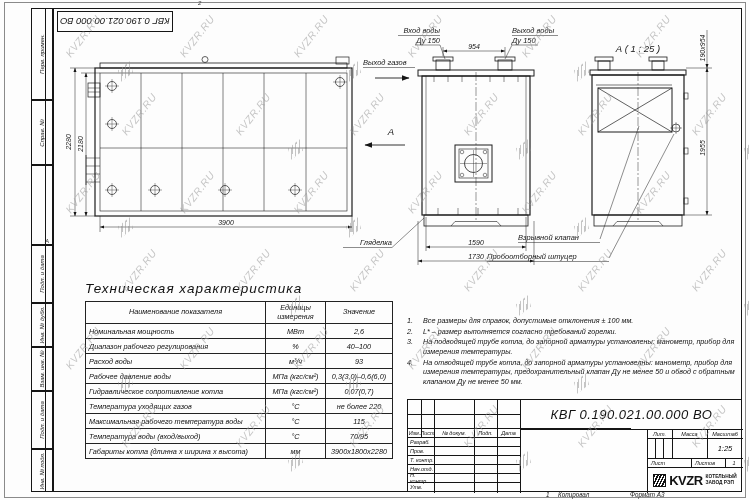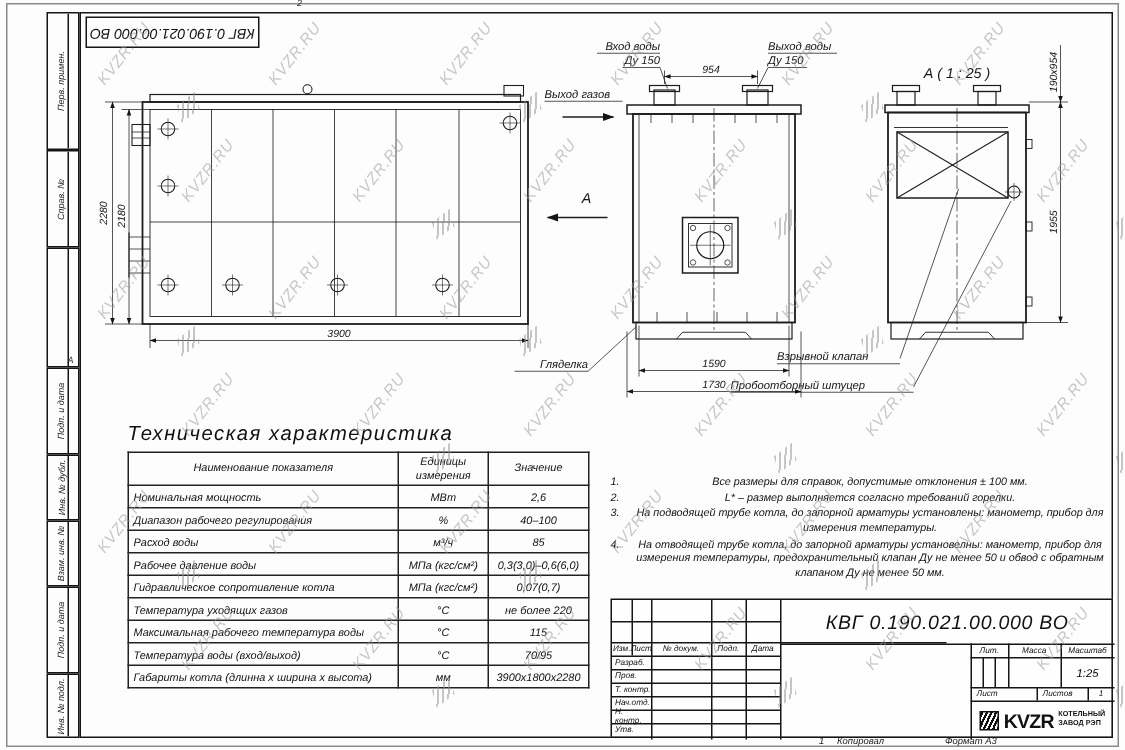--- a/index.html
+++ b/index.html
@@ -31,21 +31,21 @@
   #spec-wrap { position:absolute; left:85px; top:281px; width:307px; z-index:6; }
   #spec-title { text-align:left; font-style:italic; font-size:13.5px; letter-spacing:1px; color:#111; margin-bottom:5px; }
   #spec-table { border-collapse:collapse; width:307px; table-layout:fixed; }
   #spec-table th, #spec-table td { border:1px solid #222; font-style:italic; font-weight:normal; font-size:7.3px; color:#111; padding:1px 3px; height:15px; }
   #spec-table th { text-align:center; height:22px; line-height:1.15; }
   #spec-table td.c { text-align:center; }
   
   #notes { position:absolute; left:407px; top:316px; width:330px; z-index:6; }
   .note-row { display:flex; font-style:italic; font-size:7.2px; color:#111; line-height:1.34; margin-bottom:1px; }
   .note-num { width:16px; flex:none; }
-  .note-text { flex:1;text-align:center; }
+  .note-text { flex:1; }
   
   #tblock { position:absolute; left:407px; top:399px; width:335px; height:93px; border:1.4px solid #151515; z-index:6; background:#fff9; }
   .tb-line { position:absolute; background:#151515; }
   .tb-cell { position:absolute; font-style:italic; font-size:5.5px; color:#111; display:flex; align-items:center; }
   .tb-cell.c { justify-content:center; }
   #tb-docnum { position:absolute; left:112px; top:0; width:223px; height:29px; display:flex; align-items:center; justify-content:center; font-style:italic; font-size:13px; color:#111; letter-spacing:.5px; }
   #tb-product { position:absolute; left:112px; top:29px; width:127px; height:64px; display:flex; flex-direction:column; align-items:center; justify-content:center; font-style:italic; font-size:9px; color:#111; line-height:1.5; text-align:center; }
   #tb-scale { position:absolute; left:299px; top:38px; width:36px; height:20px; display:flex; align-items:center; justify-content:center; font-style:italic; font-size:7.5px; }
   #tb-logo { position:absolute; left:239px; top:67px; width:96px; height:26px; display:flex; align-items:center; justify-content:center; gap:3px; }
   .logo-mark { width:13px; height:13px; background:#111; position:relative; flex:none; }
@@ -319,21 +319,21 @@
             <td class="c">2,6</td>
           </tr>
           <tr>
             <td>Диапазон рабочего регулирования</td>
             <td class="c">%</td>
             <td class="c">40–100</td>
           </tr>
           <tr>
             <td>Расход воды</td>
             <td class="c">м³/ч</td>
-            <td class="c">85</td>
+            <td class="c">93</td>
           </tr>
           <tr>
             <td>Рабочее давление воды</td>
             <td class="c">МПа (кгс/см²)</td>
             <td class="c">0,3(3,0)–0,6(6,0)</td>
           </tr>
           <tr>
             <td>Гидравлическое сопротивление котла</td>
             <td class="c">МПа (кгс/см²)</td>
             <td class="c">0,07(0,7)</td>

